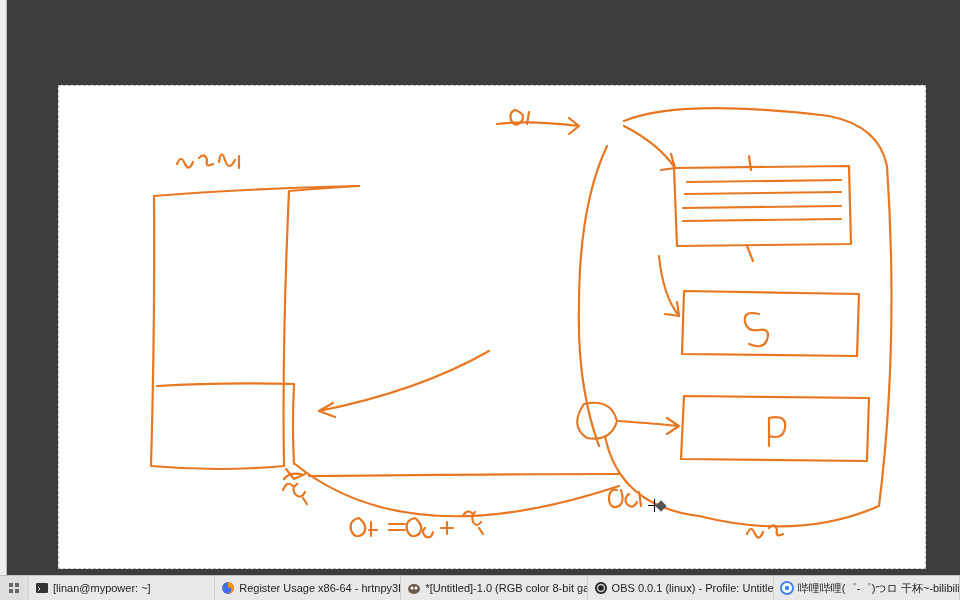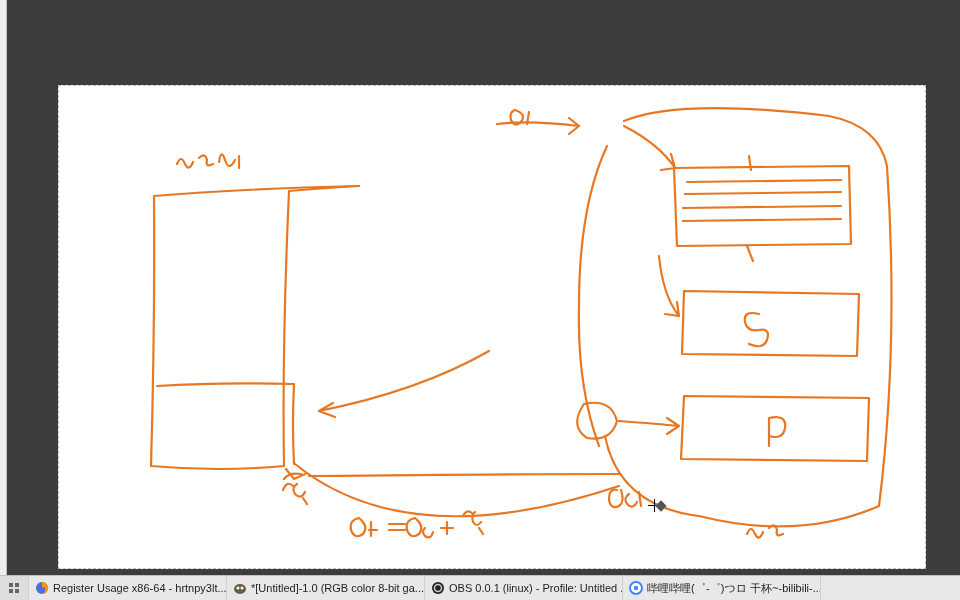--- a/index.html
+++ b/index.html
@@ -93,20 +93,29 @@
             <rect x="0" y="0" width="4" height="4" fill="#666"></rect>
             <rect x="6" y="0" width="4" height="4" fill="#666"></rect>
             <rect x="0" y="6" width="4" height="4" fill="#666"></rect>
             <rect x="6" y="6" width="4" height="4" fill="#666"></rect>
           </svg>
       </span>
     </div>
     <div class="tb-btn app">
       <span class="tb-icon">
         <svg width="14" height="14">
+            <rect x="1" y="2" width="12" height="10" rx="1" fill="#333"></rect>
+            <path d="M3 6l2 2-2 2" stroke="#ddd" stroke-width="1" fill="none"></path>
+          </svg>
+      </span>
+      <span>[linan@mypower: ~]</span>
+    </div>
+    <div class="tb-btn app">
+      <span class="tb-icon">
+        <svg width="14" height="14">
             <circle cx="7" cy="7" r="6" fill="#4a6ee0"></circle>
             <path d="M7 1a6 6 0 016 6c0 3-2 6-6 6 3-2 4-4 3-7-1 1-2 1-3 0 0-2 0-4 0-5z" fill="#ff9500"></path>
           </svg>
       </span>
       <span>Register Usage x86-64 - hrtnpy3lt...</span>
     </div>
     <div class="tb-btn app">
       <span class="tb-icon">
         <svg width="14" height="14">
             <ellipse cx="7" cy="8" rx="6" ry="5" fill="#6b5b4a"></ellipse>

